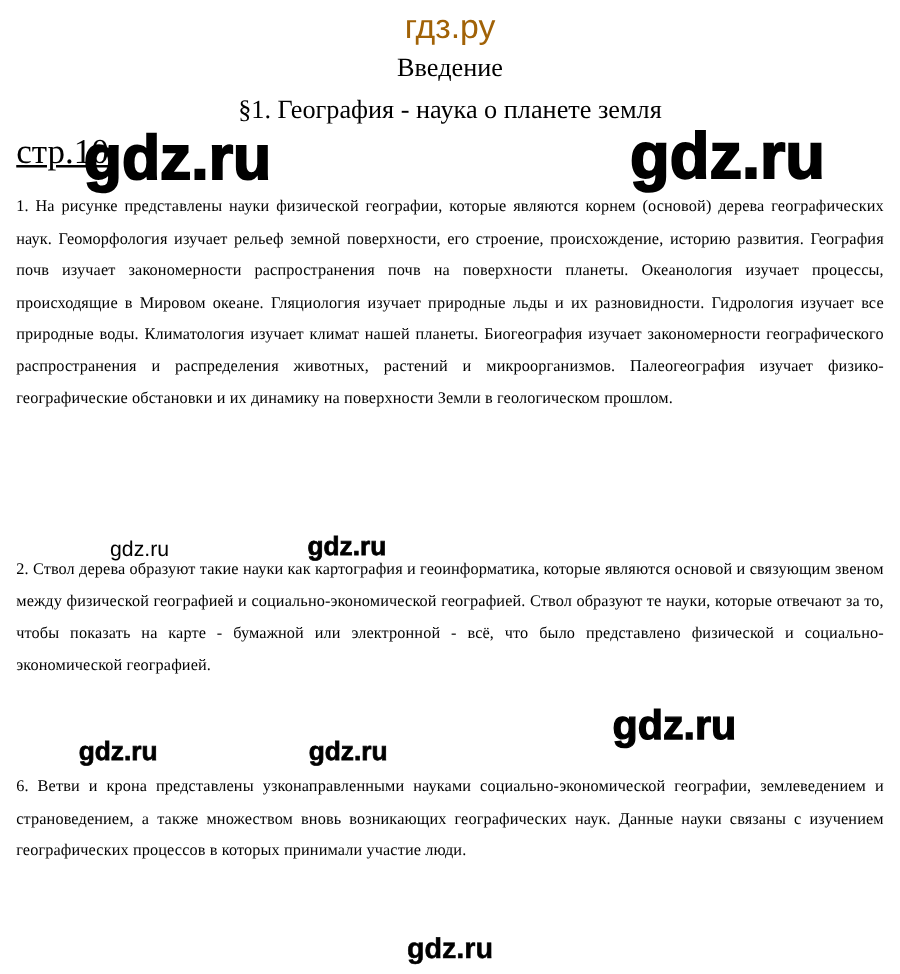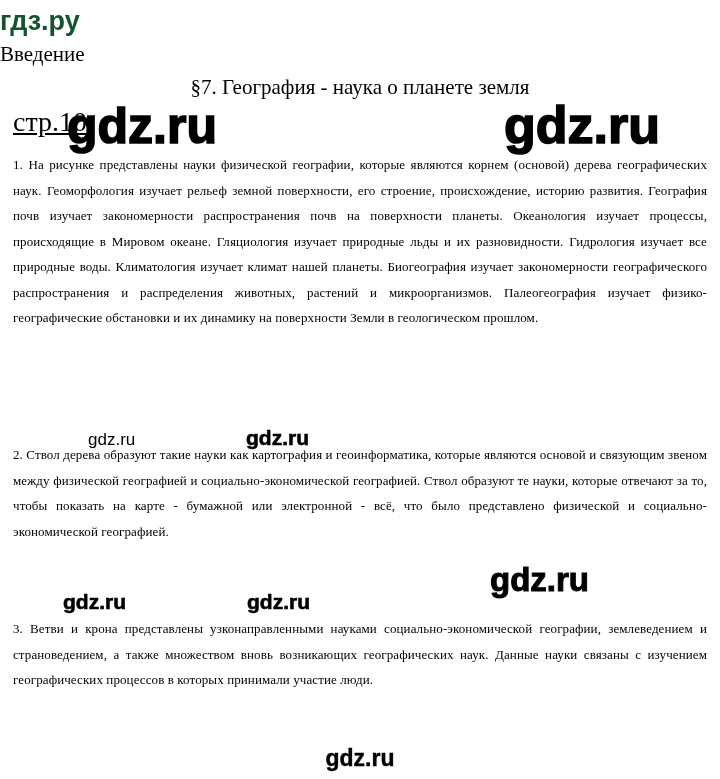--- a/index.html
+++ b/index.html
@@ -13,27 +13,28 @@
   }
   .page {
     position: relative;
     width: 720px; height: 779px;
     background: #fff;
   }
 
   
   .site-title {
     position: absolute; top: 6px; left: 0; width: 100%;
+    text-align: center;
     font-family: "Liberation Sans", sans-serif;
-    font-weight: bold; font-size: 27px; line-height: 30px;
-    color: #14532d;
+    font-weight: normal; font-size: 27px; line-height: 30px;
+    color: #a16207;
   }
   .h-section {
     position: absolute; top: 42px; left: 0; width: 100%;
-    text-align: left;
+    text-align: center;
     font-size: 21px; font-weight: normal; line-height: 24px;
   }
   .h-paragraph {
     position: absolute; top: 75px; left: 0; width: 100%;
     text-align: center;
     font-size: 21px; font-weight: normal; line-height: 24px;
   }
   .page-label {
     position: absolute; top: 110px; left: 13px;
     font-size: 28px; line-height: 23px; text-decoration: underline;
@@ -78,21 +79,21 @@
 </style>
 </head>
 <body>
 
 <div class="page">
 
   <div class="site-title">гдз.ру</div>
 
   <div class="h-section">Введение</div>
 
-  <div class="h-paragraph">§7. География - наука о планете земля</div>
+  <div class="h-paragraph">§1. География - наука о планете земля</div>
 
   <div class="page-label">стр.10</div>
 
   <span class="wm wm-large-left">gdz.ru</span>
 
   <span class="wm wm-large-right">gdz.ru</span>
 
   <p class="answer answer-1">1. На рисунке представлены науки физической географии, которые являются корнем (основой) дерева географических наук. Геоморфология изучает рельеф земной поверхности, его строение, происхождение, историю развития. География почв изучает закономерности распространения почв на поверхности планеты. Океанология изучает процессы, происходящие в Мировом океане. Гляциология изучает природные льды и их разновидности. Гидрология изучает все природные воды. Климатология изучает климат нашей планеты. Биогеография изучает закономерности географического распространения и распределения животных, растений и микроорганизмов. Палеогеография изучает физико-географические обстановки и их динамику на поверхности Земли в геологическом прошлом.</p>
 
   <span class="wm wm-thin">gdz.ru</span>
@@ -100,17 +101,17 @@
   <span class="wm wm-bold-a">gdz.ru</span>
 
   <p class="answer answer-2">2. Ствол дерева образуют такие науки как картография и геоинформатика, которые являются основой и связующим звеном между физической географией и социально-экономической географией. Ствол образуют те науки, которые отвечают за то, чтобы показать на карте - бумажной или электронной - всё, что было представлено физической и социально-экономической географией.</p>
 
   <span class="wm wm-medium">gdz.ru</span>
 
   <span class="wm wm-bold-b1">gdz.ru</span>
 
   <span class="wm wm-bold-b2">gdz.ru</span>
 
-  <p class="answer answer-3">3. Ветви и крона представлены узконаправленными науками социально-экономической географии, землеведением и страноведением, а также множеством вновь возникающих географических наук. Данные науки связаны с изучением географических процессов в которых принимали участие люди.</p>
+  <p class="answer answer-3">6. Ветви и крона представлены узконаправленными науками социально-экономической географии, землеведением и страноведением, а также множеством вновь возникающих географических наук. Данные науки связаны с изучением географических процессов в которых принимали участие люди.</p>
 
   <div class="footer-brand">gdz.ru</div>
 
 </div>
 
 </body></html>

